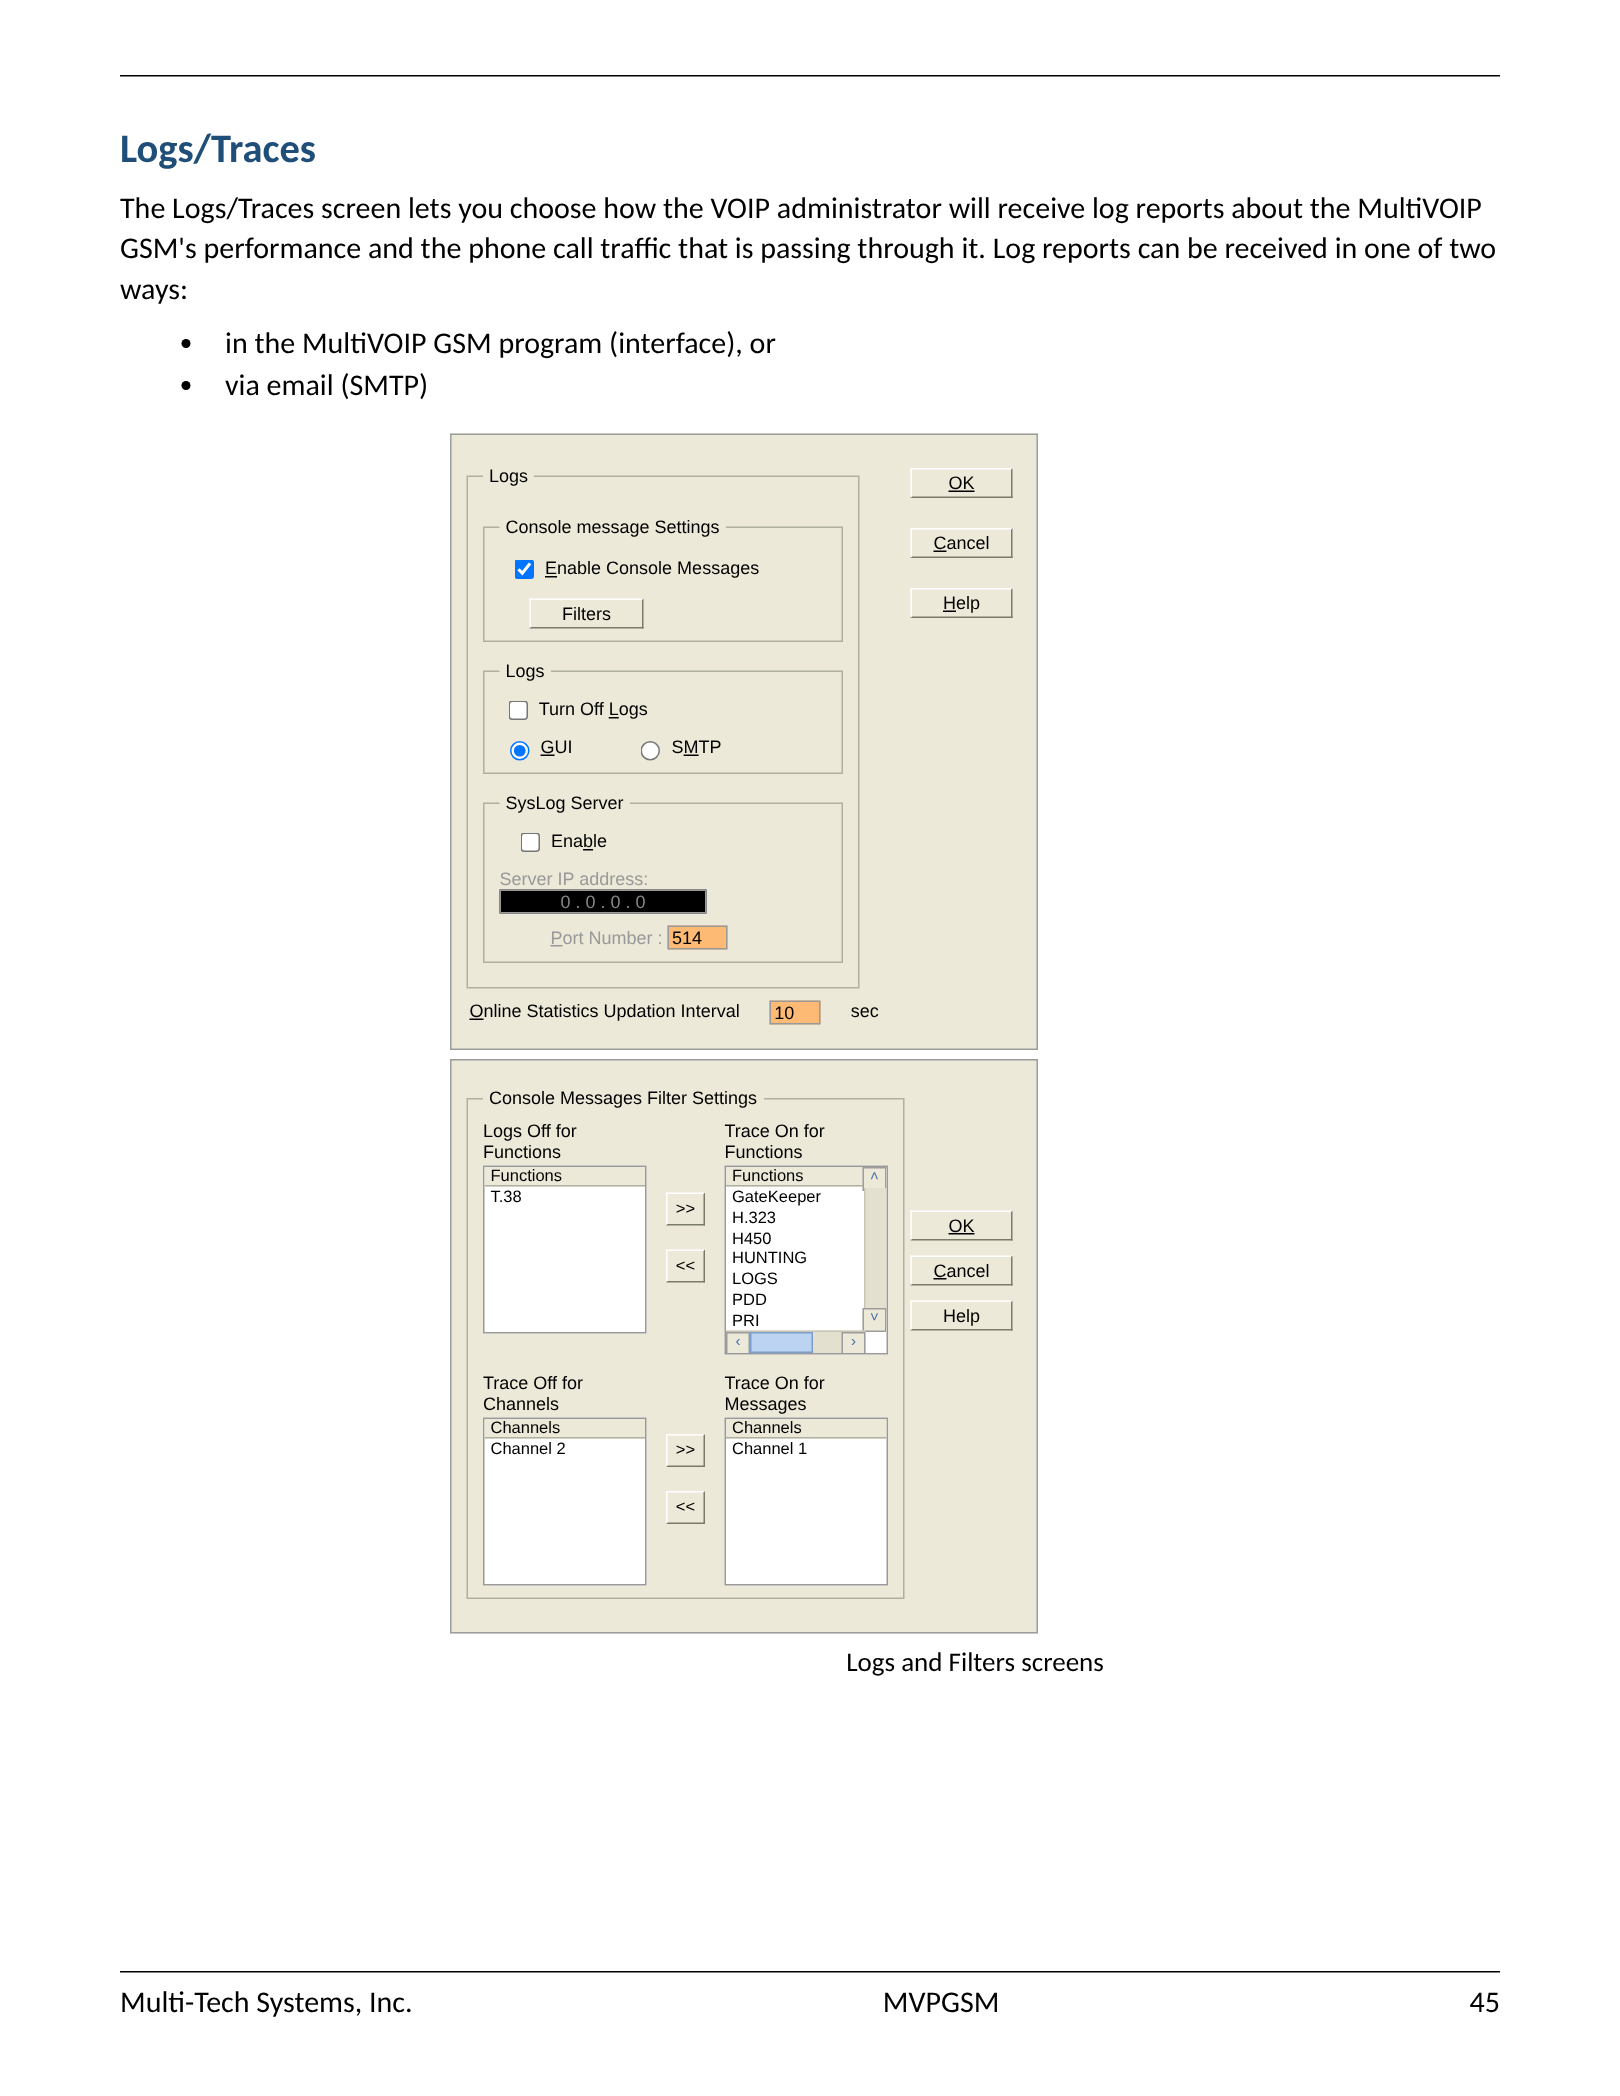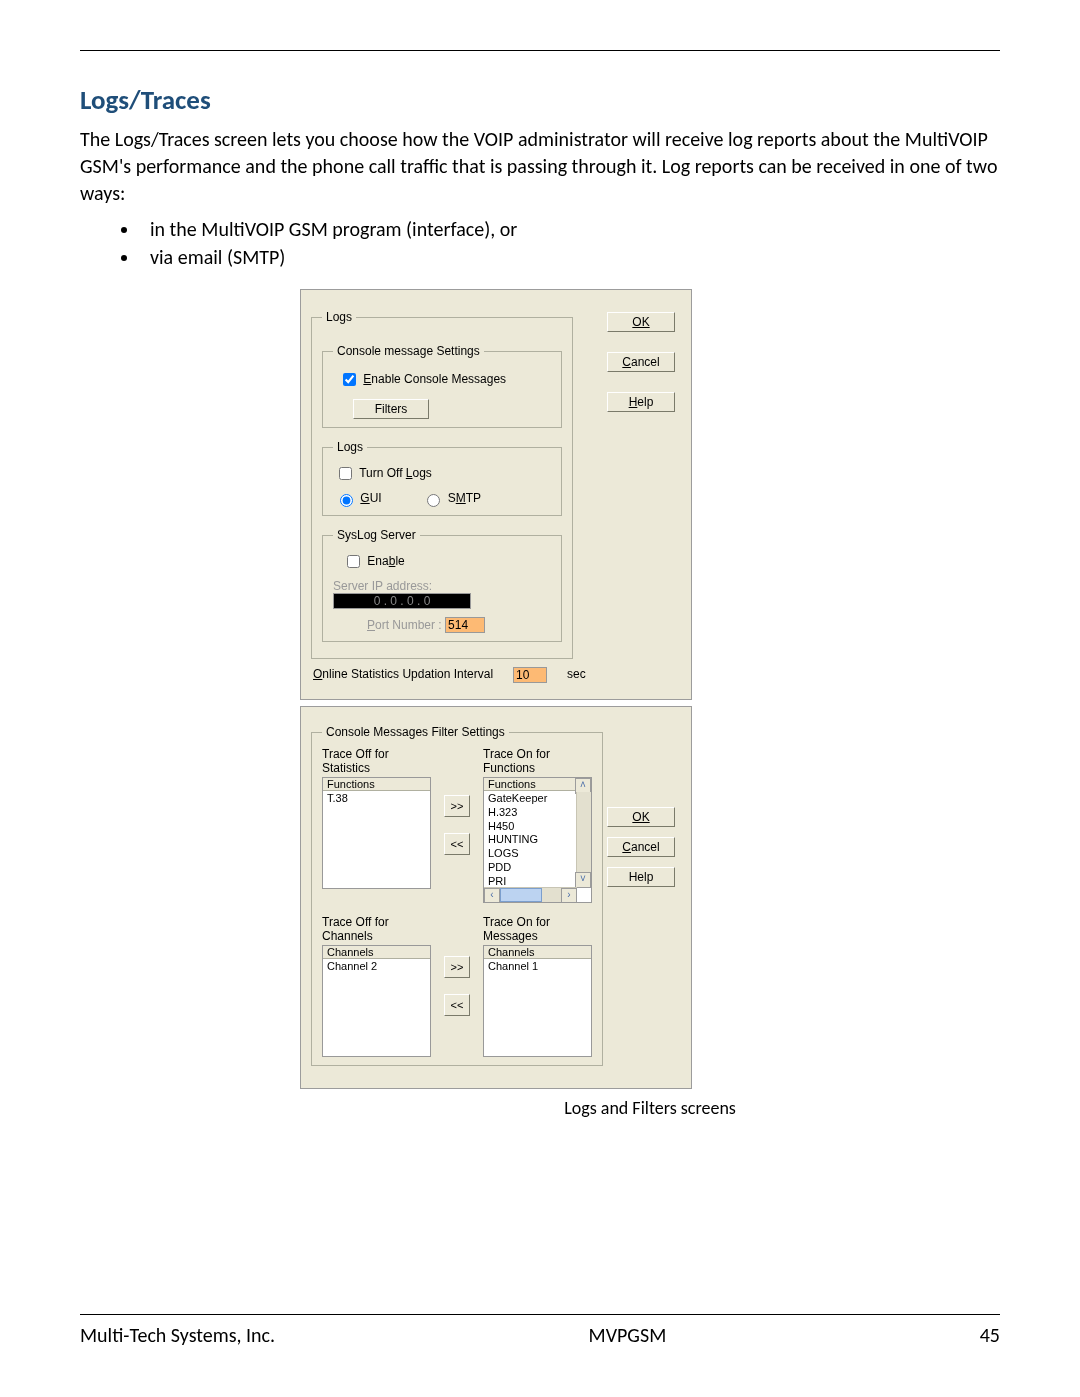--- a/index.html
+++ b/index.html
@@ -128,21 +128,21 @@
         <div class="btn"><span class="lbl-ud">OK</span></div>
         <div class="btn"><span><span class="lbl-ud">C</span>ancel</span></div>
         <div class="btn">Help</div>
       </div>
 
       <fieldset style="width:270px">
         <legend>Console Messages Filter Settings</legend>
 
         <div class="two-col" style="margin-bottom:12px">
           <div class="list-col">
-            <div class="list-title">Trace Off for Statistics</div>
+            <div class="list-title">Logs Off for Functions</div>
             <div class="list-box">
               <div class="list-head">Functions</div>
               <div class="list-body">T.38</div>
             </div>
           </div>
           <div class="move-col">
             <div class="sq">&gt;&gt;</div>
             <div class="sq">&lt;&lt;</div>
           </div>
           <div class="list-col">

